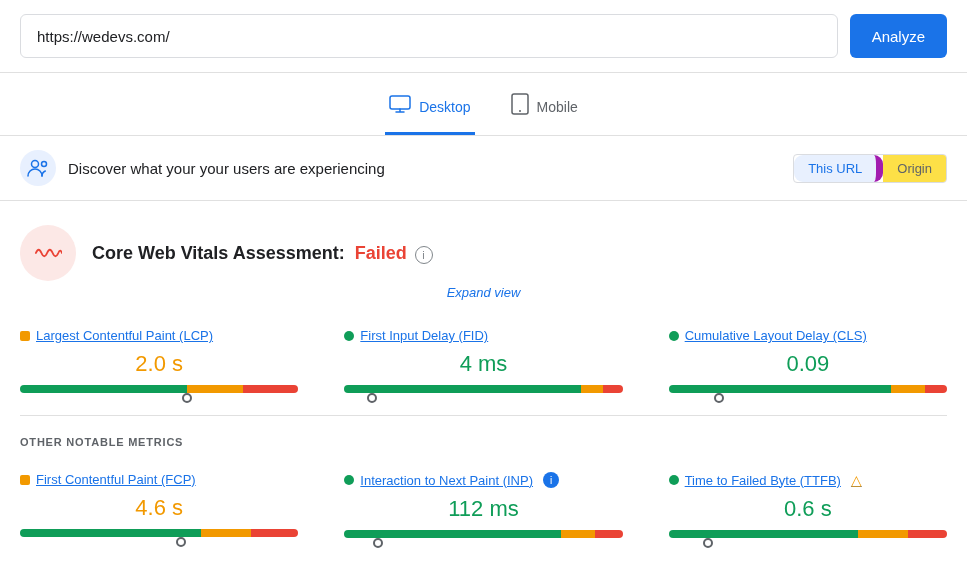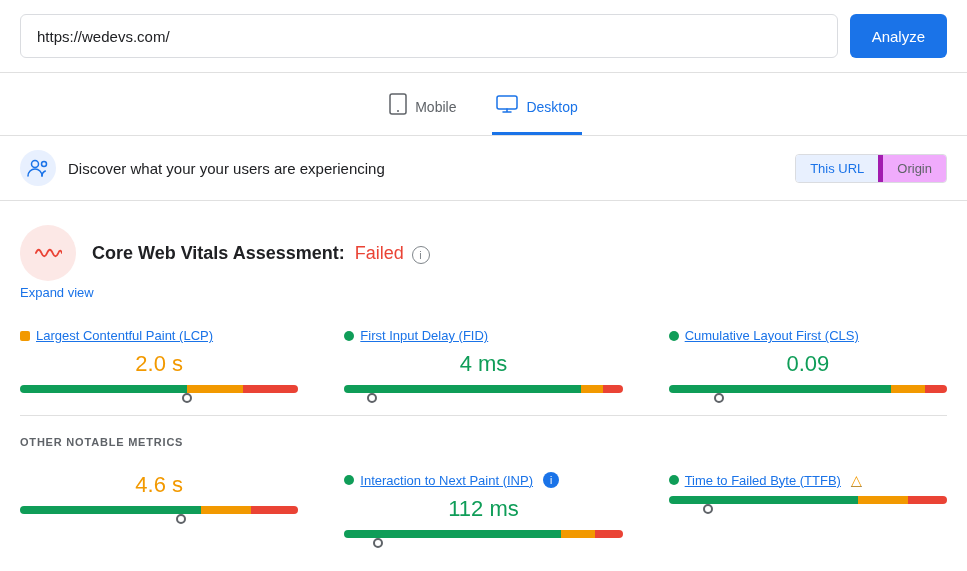--- a/index.html
+++ b/index.html
@@ -103,33 +103,34 @@
       display: flex;
       border: 1px solid #dadce0;
       border-radius: 4px;
       overflow: hidden;
     }
 
     .url-origin-btn {
       padding: 6px 14px;
       font-size: 13px;
       cursor: pointer;
-      background: #f0abfc;
+      background: #fde047;
       border: none;
       color: #5f6368;
     }
 
     .url-origin-btn.active {
       background: #e8f0fe;
       color: #1a73e8;
       font-weight: 500;
     }
 
     .url-origin-btn:not(:last-child) {
-      border-right: 5px solid #a21caf;
+      border-right: 7px solid #a21caf;
+      border-radius: 9px;
     }
 
     .main-content {
       padding: 0 20px 20px;
     }
 
     .assessment-section {
       padding: 24px 0 12px;
       border-bottom: 1px solid #e0e0e0;
     }
@@ -145,43 +146,44 @@
       flex-shrink: 0;
     }
 
     .assessment-icon svg {
       width: 28px;
       height: 28px;
     }
 
     .assessment-status {
       color: #ea4335;
-      font-weight: 400;
+      font-weight: 700;
     }
 
     .info-icon {
       display: inline-flex;
       align-items: center;
       justify-content: center;
       width: 18px;
       height: 18px;
       border-radius: 50%;
       border: 1px solid #80868b;
       color: #80868b;
       font-size: 11px;
       cursor: pointer;
       margin-left: 4px;
     }
 
     .expand-view {
-      text-align: left;
+      text-align: center;
       font-size: 13px;
       color: #1a73e8;
       cursor: pointer;
       margin-bottom: 20px;
+      font-style: italic;
     }
 
     .metrics-grid {
       display: grid;
       grid-template-columns: 1fr 1fr 1fr;
       gap: 24px 46px;
       padding: 8px 0;
     }
 
     .metric-item {}
@@ -285,38 +287,38 @@
   </style>
 </head>
 <body>
 
 <div class="top-bar">
   <input class="url-input" type="text" value="https://wedevs.com/" style="">
   <button class="analyze-btn">Analyze</button>
 </div>
 
 <div class="tabs-row">
+  <div class="tab active">
+    <span class="tab-icon">
+      <svg width="22" height="18" viewBox="0 0 22 18" fill="none" xmlns="http://www.w3.org/2000/svg">
+        <rect x="1" y="1" width="20" height="13" rx="2" stroke="#1a73e8" stroke-width="1.5"></rect>
+        <path d="M7 17h8M11 14v3" stroke="#1a73e8" stroke-width="1.5" stroke-linecap="round"></path>
+      </svg>
+    </span>
+    <span>Desktop</span>
+  </div>
   <div class="tab">
     <span class="tab-icon">
       <svg width="18" height="22" viewBox="0 0 18 22" fill="none" xmlns="http://www.w3.org/2000/svg">
         <rect x="1" y="1" width="16" height="20" rx="2" stroke="#5f6368" stroke-width="1.5"></rect>
         <circle cx="9" cy="18" r="1" fill="#5f6368"></circle>
       </svg>
     </span>
     <span>Mobile</span>
   </div>
-  <div class="tab active">
-    <span class="tab-icon">
-      <svg width="22" height="18" viewBox="0 0 22 18" fill="none" xmlns="http://www.w3.org/2000/svg">
-        <rect x="1" y="1" width="20" height="13" rx="2" stroke="#1a73e8" stroke-width="1.5"></rect>
-        <path d="M7 17h8M11 14v3" stroke="#1a73e8" stroke-width="1.5" stroke-linecap="round"></path>
-      </svg>
-    </span>
-    <span>Desktop</span>
-  </div>
 </div>
 
 <div class="discover-bar">
   <div class="discover-icon">
     <svg width="22" height="20" viewBox="0 0 22 20" fill="none" xmlns="http://www.w3.org/2000/svg">
       <circle cx="8" cy="6" r="3.5" stroke="#1a73e8" stroke-width="1.5"></circle>
       <path d="M1 18c0-3.866 3.134-7 7-7s7 3.134 7 7" stroke="#1a73e8" stroke-width="1.5" stroke-linecap="round"></path>
       <circle cx="17" cy="6" r="2.5" stroke="#1a73e8" stroke-width="1.5"></circle>
       <path d="M15 18c0-2.21 1.343-4.127 3.3-5" stroke="#1a73e8" stroke-width="1.5" stroke-linecap="round"></path>
     </svg>
@@ -377,21 +379,21 @@
             <div class="bar-orange" style="width:8%"></div>
             <div class="bar-red" style="width:7%"></div>
           </div>
           <div class="bar-marker" style="left:10%"></div>
         </div>
       </div>
 
       <div class="metric-item">
         <div class="metric-label">
           <span class="metric-dot dot-green"></span>
-          <span>Cumulative Layout First (CLS)</span>
+          <span>Cumulative Layout Delay (CLS)</span>
         </div>
         <div class="metric-value green">0.09</div>
         <div class="metric-bar-container">
           <div class="metric-bar-track">
             <div class="bar-green" style="width:80%"></div>
             <div class="bar-orange" style="width:12%"></div>
             <div class="bar-red" style="width:8%"></div>
           </div>
           <div class="bar-marker" style="left:18%"></div>
         </div>
@@ -399,20 +401,24 @@
 
     </div>
   </div>
 
   <div>
     <div class="other-metrics-label">OTHER NOTABLE METRICS</div>
 
     <div class="metrics-grid">
 
       <div class="metric-item">
+        <div class="metric-label">
+          <span class="metric-label-square sq-orange"></span>
+          <span>First Contentful Paint (FCP)</span>
+        </div>
         <div class="metric-value orange">4.6 s</div>
         <div class="metric-bar-container">
           <div class="metric-bar-track">
             <div class="bar-green" style="width:65%"></div>
             <div class="bar-orange" style="width:18%"></div>
             <div class="bar-red" style="width:17%"></div>
           </div>
           <div class="bar-marker" style="left:58%"></div>
         </div>
       </div>
@@ -433,20 +439,21 @@
           <div class="bar-marker" style="left:12%"></div>
         </div>
       </div>
 
       <div class="metric-item">
         <div class="metric-label">
           <span class="metric-dot dot-green"></span>
           <span>Time to Failed Byte (TTFB)</span>
           <span class="warning-icon">△</span>
         </div>
+        <div class="metric-value green">0.6 s</div>
         <div class="metric-bar-container">
           <div class="metric-bar-track">
             <div class="bar-green" style="width:68%"></div>
             <div class="bar-orange" style="width:18%"></div>
             <div class="bar-red" style="width:14%"></div>
           </div>
           <div class="bar-marker" style="left:14%"></div>
         </div>
       </div>
 

